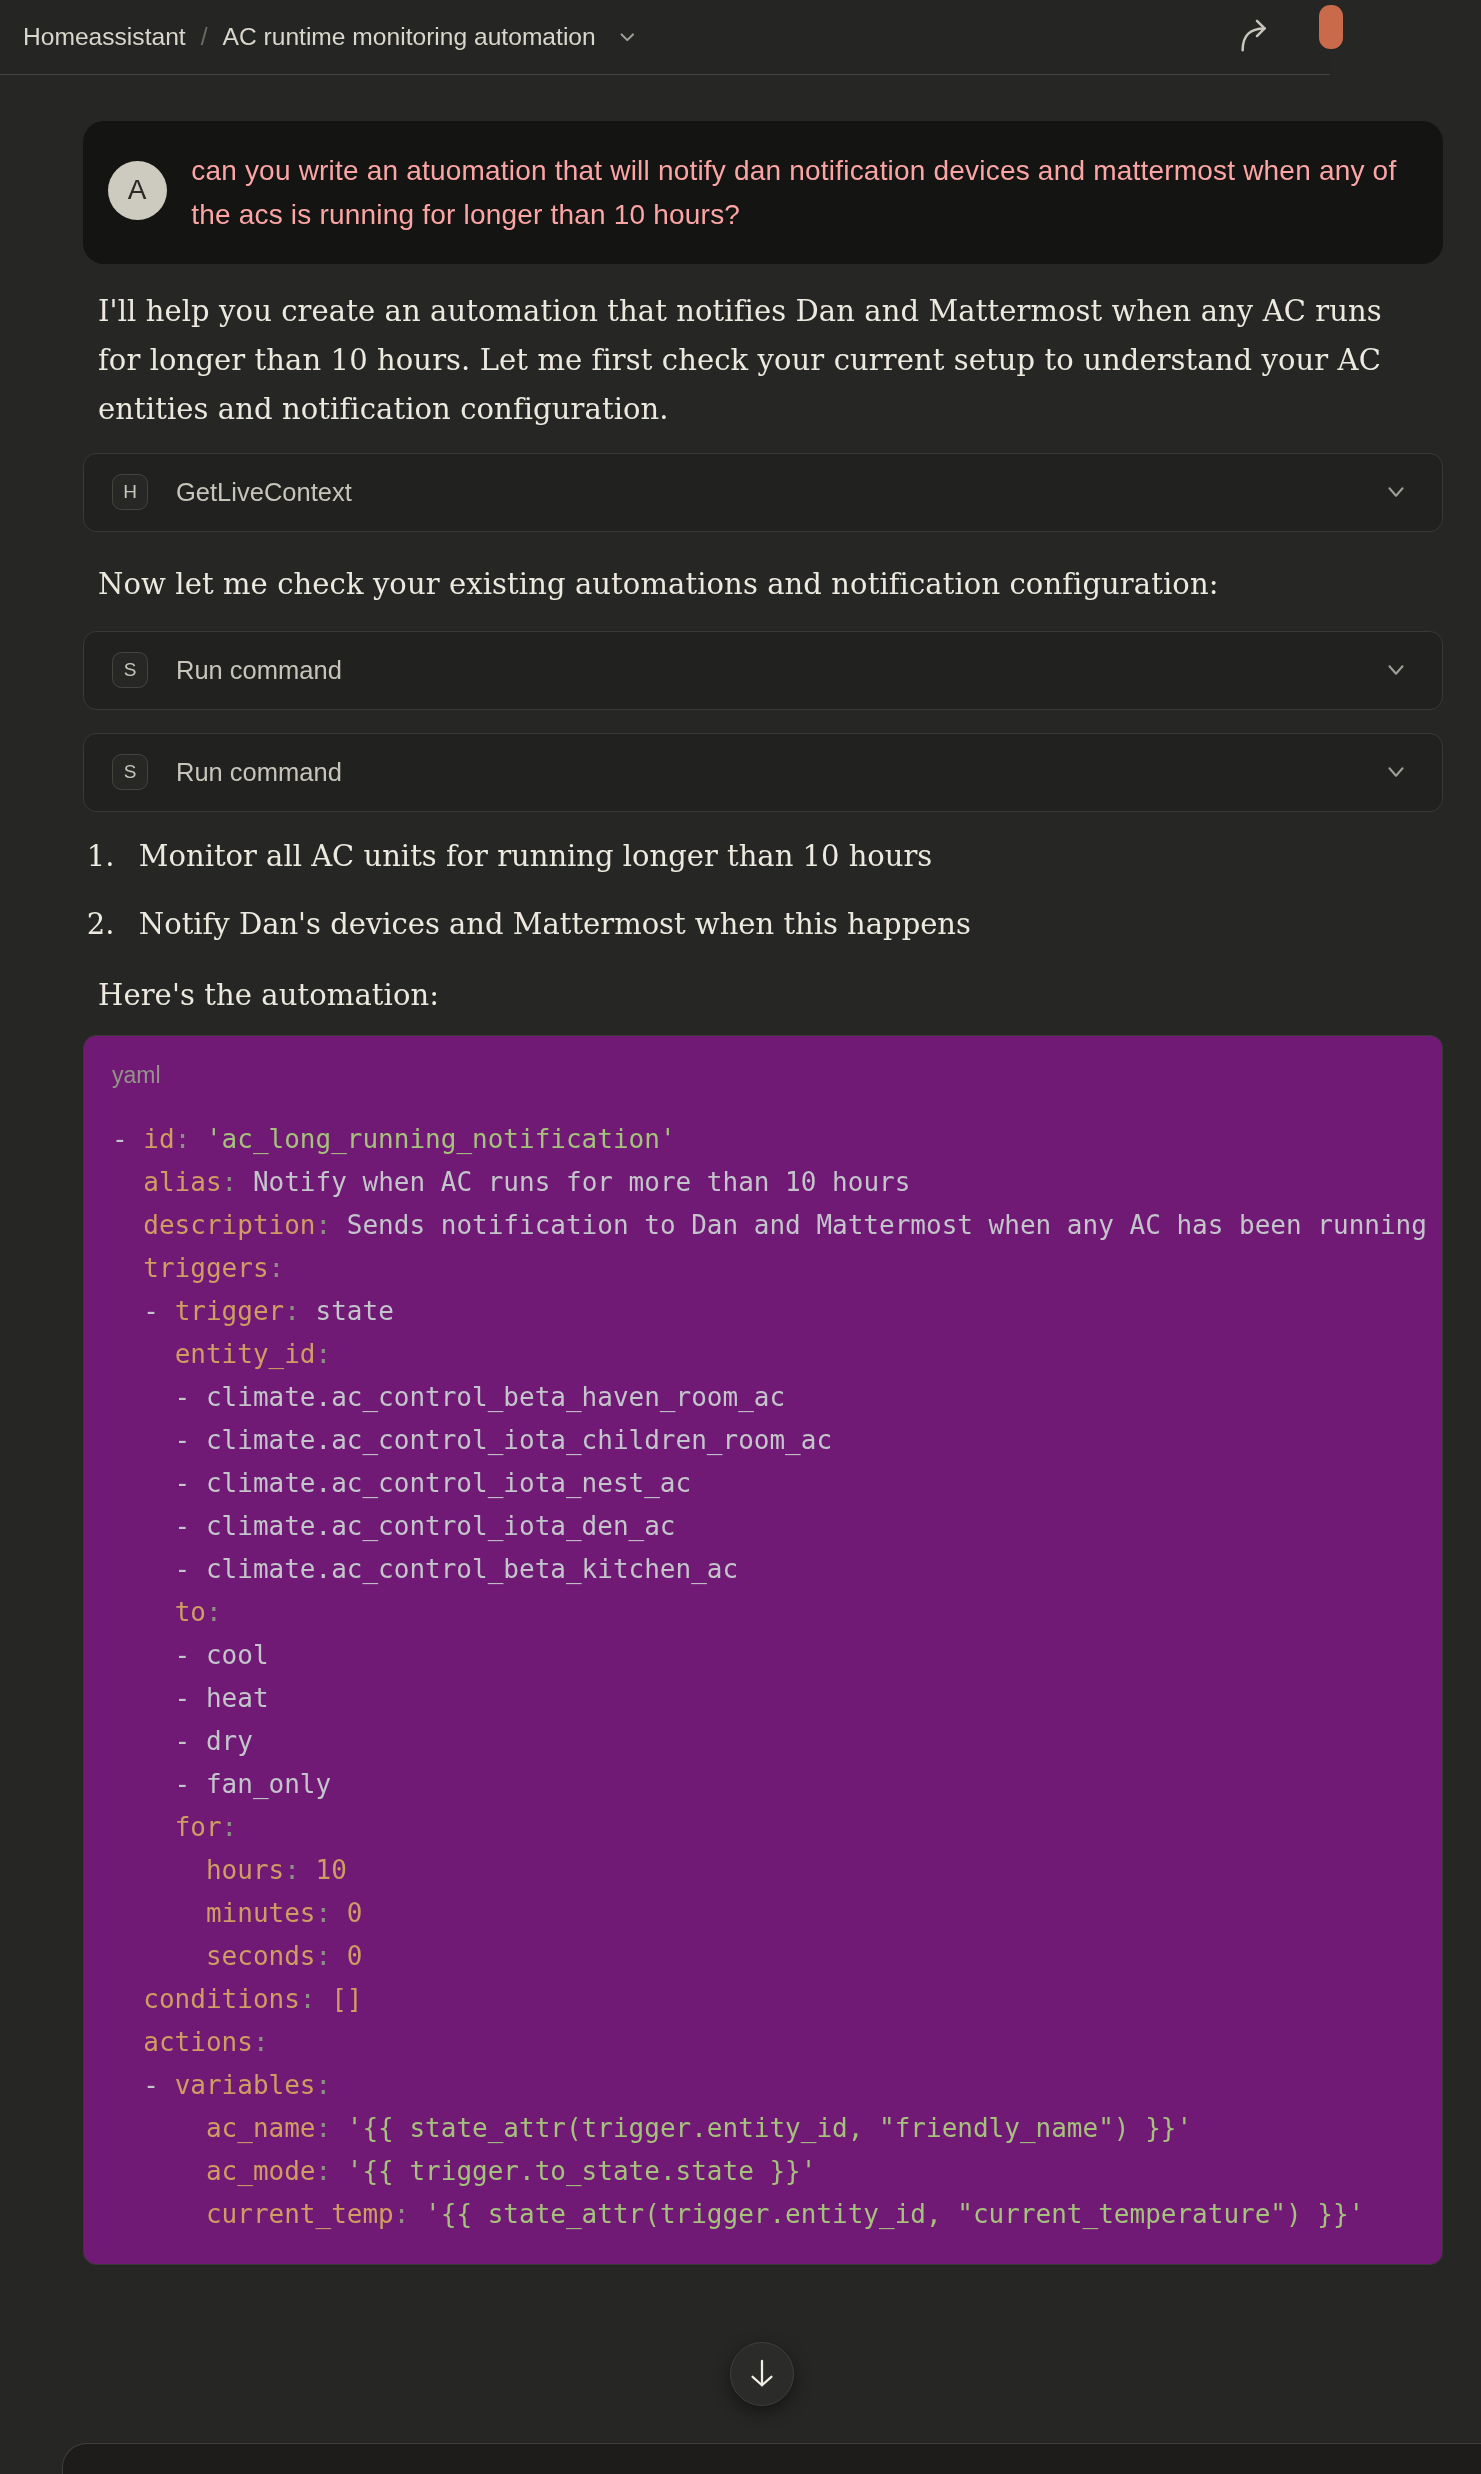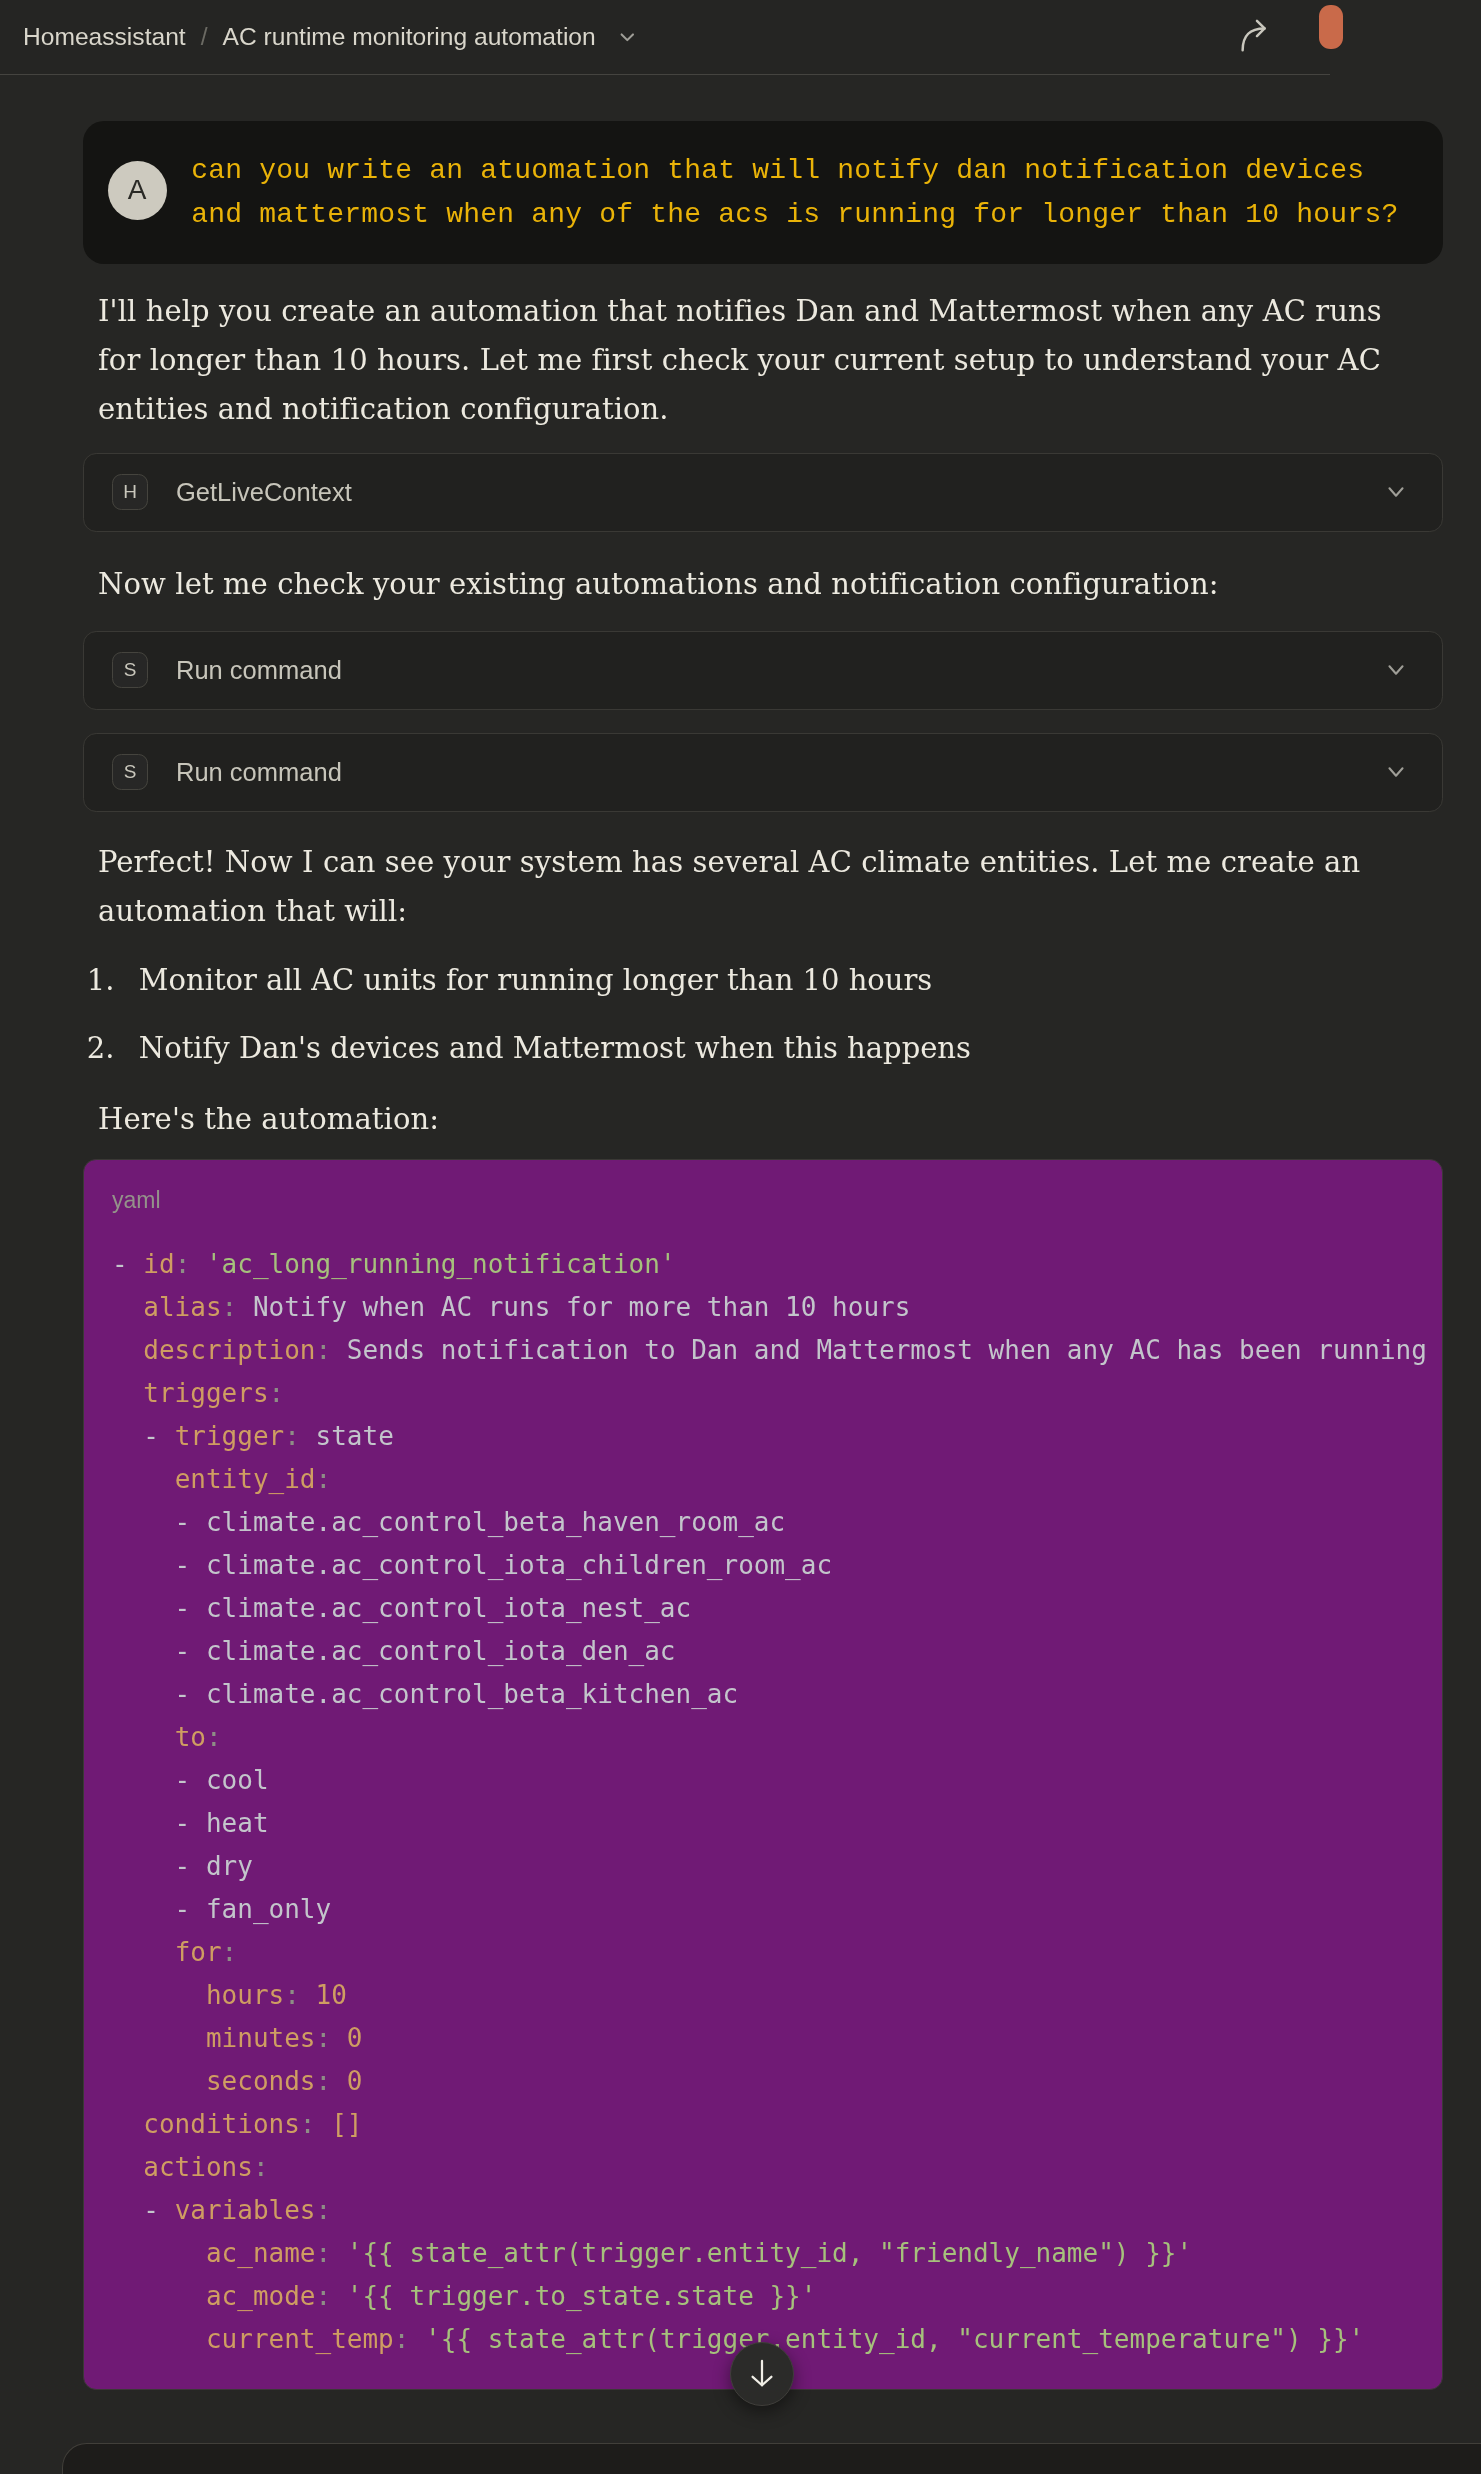--- a/index.html
+++ b/index.html
@@ -29,21 +29,21 @@
   .chat { position:absolute; top:75px; left:83px; width:1360px; }
   .bubble {
     margin-top:46px; background:#141412; border-radius:21px;
     padding:26.4px 38px 26.4px 24.6px; display:flex; gap:24.6px; align-items:flex-start;
   }
   .avatar {
     flex:none; width:59px; height:59px; border-radius:50%;
     background:#cdcabf; color:#2a2a26; font-size:28px; font-weight:500;
     display:flex; align-items:center; justify-content:center; margin-top:13.2px;
   }
-  .bubble p { font-size:28px; line-height:44px; color:#eab308; letter-spacing:0.2px; padding-top:1.9px;font-family:Liberation Mono, monospace; }
+  .bubble p { font-size:28px; line-height:44px; color:#fca5a5; letter-spacing:0.2px; padding-top:1.9px; }
   .prose {
     font-family:"DejaVu Serif", serif; font-size:29px; line-height:49px;
     color:#ece9df; margin-left:15px; width:1324px; letter-spacing:0.1px;
   }
   .p1 { margin-top:23px; } .p2 { margin-top:28px; } .p3 { margin-top:24.6px; }
   .p4 { margin-top:26.4px; } .p5 { margin-top:22px; }
   ol.steps { margin-top:20px; list-style:none; }
   ol.steps li { display:flex; margin-left:3.8px; margin-bottom:19px;
     font-family:"DejaVu Serif", serif; font-size:29px; line-height:49px; }
   ol.steps .n { width:52px; flex:none; }
@@ -149,21 +149,20 @@
   <div class="tool t3">
     <span class="badge">S</span>
     <span class="lbl">Run command</span>
     <span class="chev">
       <svg width="28" height="28" viewBox="0 0 30 30" fill="none" stroke="#9f9e97" stroke-width="2.2" stroke-linecap="round" stroke-linejoin="round">
           <path d="M8 11 L15 19 L22 11"></path>
         </svg>
     </span>
   </div>
 
-  <p class="prose p4">Perfect! Now I can see your system has several AC climate entities. Let me create an automation that will:</p>
 
   <ol class="steps">
     <li>
       <span class="n">1.</span>
       <span>Monitor all AC units for running longer than 10 hours</span>
     </li>
     <li>
       <span class="n">2.</span>
       <span>Notify Dan's devices and Mattermost when this happens</span>
     </li>

